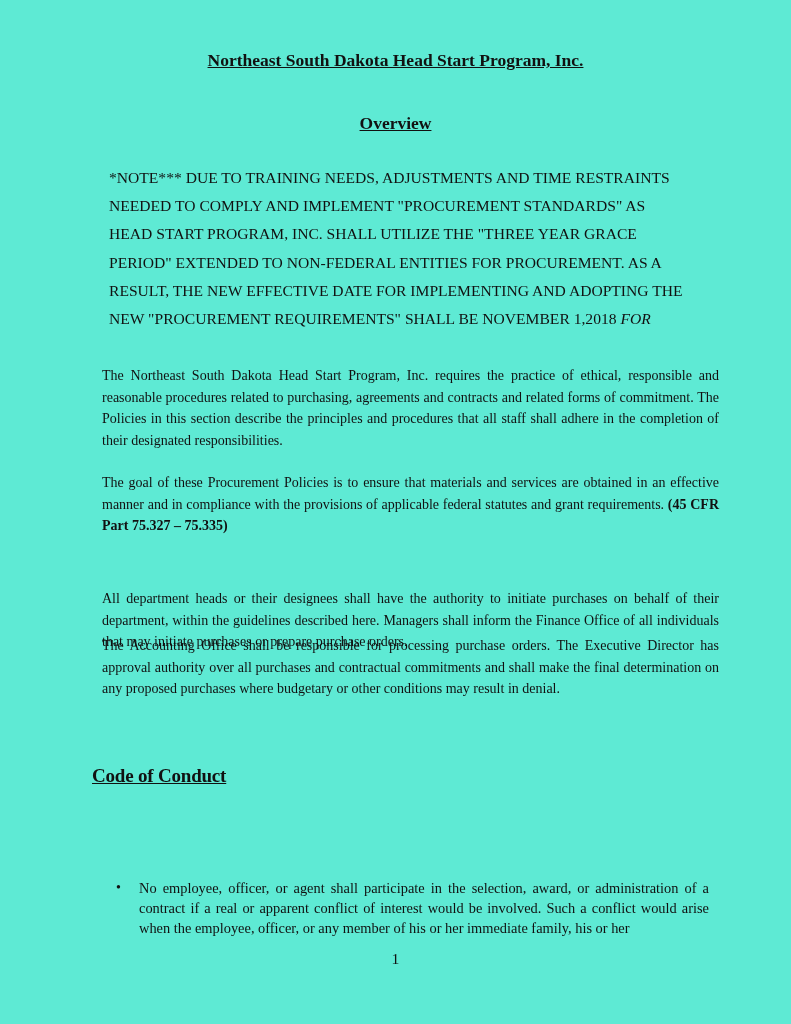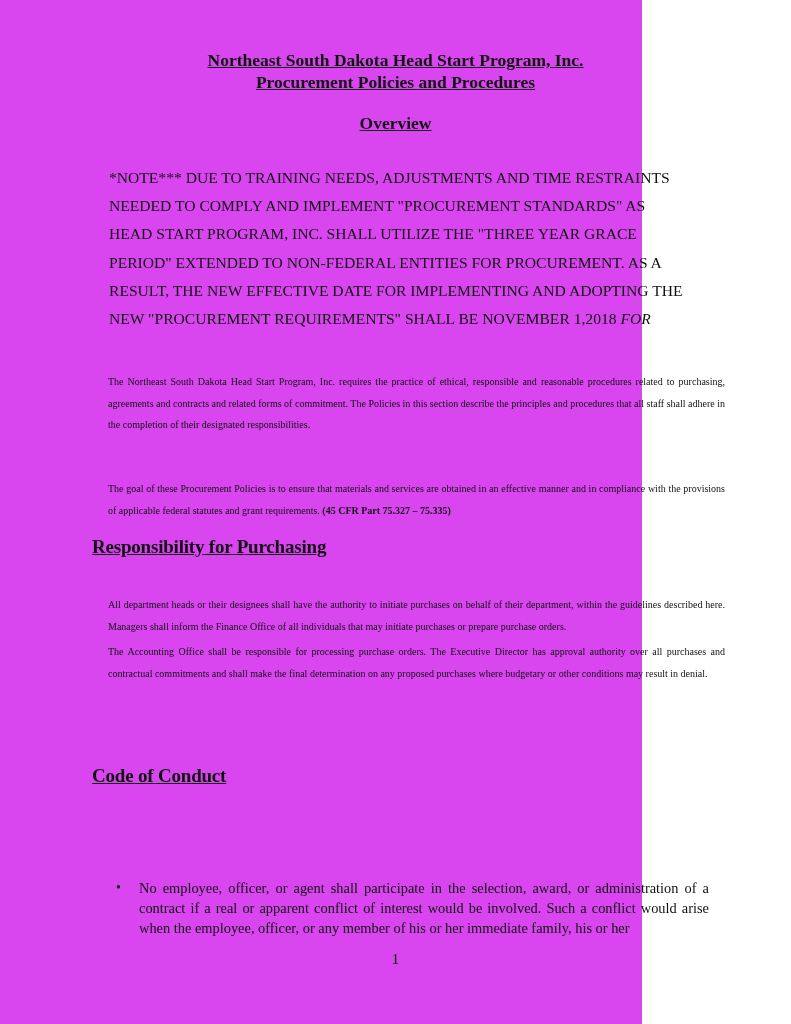--- a/index.html
+++ b/index.html
@@ -1,62 +1,60 @@
 <!DOCTYPE html>
 <html><head>
 <meta charset="utf-8">
 <style>
   html, body { margin: 0; padding: 0; background: #ffffff; }
   body { width: 791px; height: 1024px; position: relative; overflow: hidden;
          font-family: "Liberation Serif", "DejaVu Serif", serif; color: #111; }
-  .page { position: absolute; left: 0; top: 0; width: 642px; height: 1024px; background: #d946ef; }
+  .page { position: absolute; left: 0; top: 0; width: 791px; height: 1024px; background: #5eead4; }
   .title { position: absolute; left: 0; width: 791px; text-align: center; font-weight: bold;
            font-size: 17.5px; text-decoration: underline; line-height: 22px; }
   .note { position: absolute; left: 101px; width: 600px; font-size: 15.6px; line-height: 20.2px;
           text-align: justify; text-align-last: left; }
   .note p { margin: 8px; }
-  .para { position: absolute; left: 92px; width: 617px; font-size: 10px; line-height: 21.6px;
-          text-align: justify; margin: 16px; }
+  .para { position: absolute; left: 92px; width: 617px; font-size: 14px; line-height: 21.6px;
+          text-align: justify; margin: 10px; }
   .heading { position: absolute; left: 92px; font-size: 19px; font-weight: bold;
              text-decoration: underline; margin: 0; letter-spacing: -0.2px; }
   .bold { font-weight: bold; }
   .bullet-item { position: absolute; left: 116px; width: 594px; font-size: 14.4px; line-height: 20px; }
   .bullet-dot { position: absolute; left: 0; top: 0; font-size: 14px; }
   .bullet-text { position: absolute; left: 23px; width: 570px; text-align: justify; }
   .pagenum { position: absolute; left: 0; width: 791px; text-align: center; font-size: 15.6px; }
   i.it { font-style: italic; }
 </style>
 </head>
 <body>
 
 <div class="page">
 
   <div class="title" style="top:49px;">Northeast South Dakota Head Start Program, Inc.</div>
-  <div class="title" style="top:71px;">Procurement Policies and Procedures</div>
   <div class="title" style="top:112px;text-align:center;">Overview</div>
 
   <div class="note" style="top:160px;">
     <p>*NOTE*** DUE TO TRAINING NEEDS, ADJUSTMENTS AND TIME RESTRAINTS</p>
     <p>NEEDED TO COMPLY AND IMPLEMENT "PROCUREMENT STANDARDS" AS</p>
     <p>HEAD START PROGRAM, INC. SHALL UTILIZE THE "THREE YEAR GRACE</p>
     <p>PERIOD" EXTENDED TO NON-FEDERAL ENTITIES FOR PROCUREMENT.  AS A</p>
     <p>RESULT, THE NEW EFFECTIVE DATE FOR IMPLEMENTING AND ADOPTING THE</p>
     <p style="text-align:left;">
       <span>NEW "PROCUREMENT REQUIREMENTS" SHALL BE NOVEMBER 1,2018</span>
       <i class="it">FOR</i>
     </p>
   </div>
 
   <p class="para" style="top:355px;">The Northeast South Dakota Head Start Program, Inc. requires the practice of ethical, responsible and reasonable procedures related to purchasing, agreements and contracts and related forms of commitment.  The Policies in this section describe the principles and procedures that all staff shall adhere in the completion of their designated responsibilities.</p>
 
   <p class="para" style="top:462px;">
     <span>The goal of these Procurement Policies is to ensure that materials and services are obtained in an effective manner and in compliance with the provisions of applicable federal statutes and grant requirements. </span><span class="bold">(45 CFR Part 75.327 – 75.335)</span>
   </p>
 
-  <h2 class="heading" style="top:536px;">Responsibility for Purchasing</h2>
 
   <p class="para" style="top:578px;">All department heads or their designees shall have the authority to initiate purchases on behalf of their department, within the guidelines described here.  Managers shall inform the Finance Office of all individuals that may initiate purchases or prepare purchase orders.</p>
 
   <p class="para" style="top:625px;">The Accounting Office shall be responsible for processing purchase orders.  The Executive Director has approval authority over all purchases and contractual commitments and shall make the final determination on any proposed purchases where budgetary or other conditions may result in denial.</p>
 
   <h2 class="heading" style="top:765px;">Code of Conduct</h2>
 
 
   <div class="bullet-item" style="top:878px;">
     <span class="bullet-dot">•</span>

